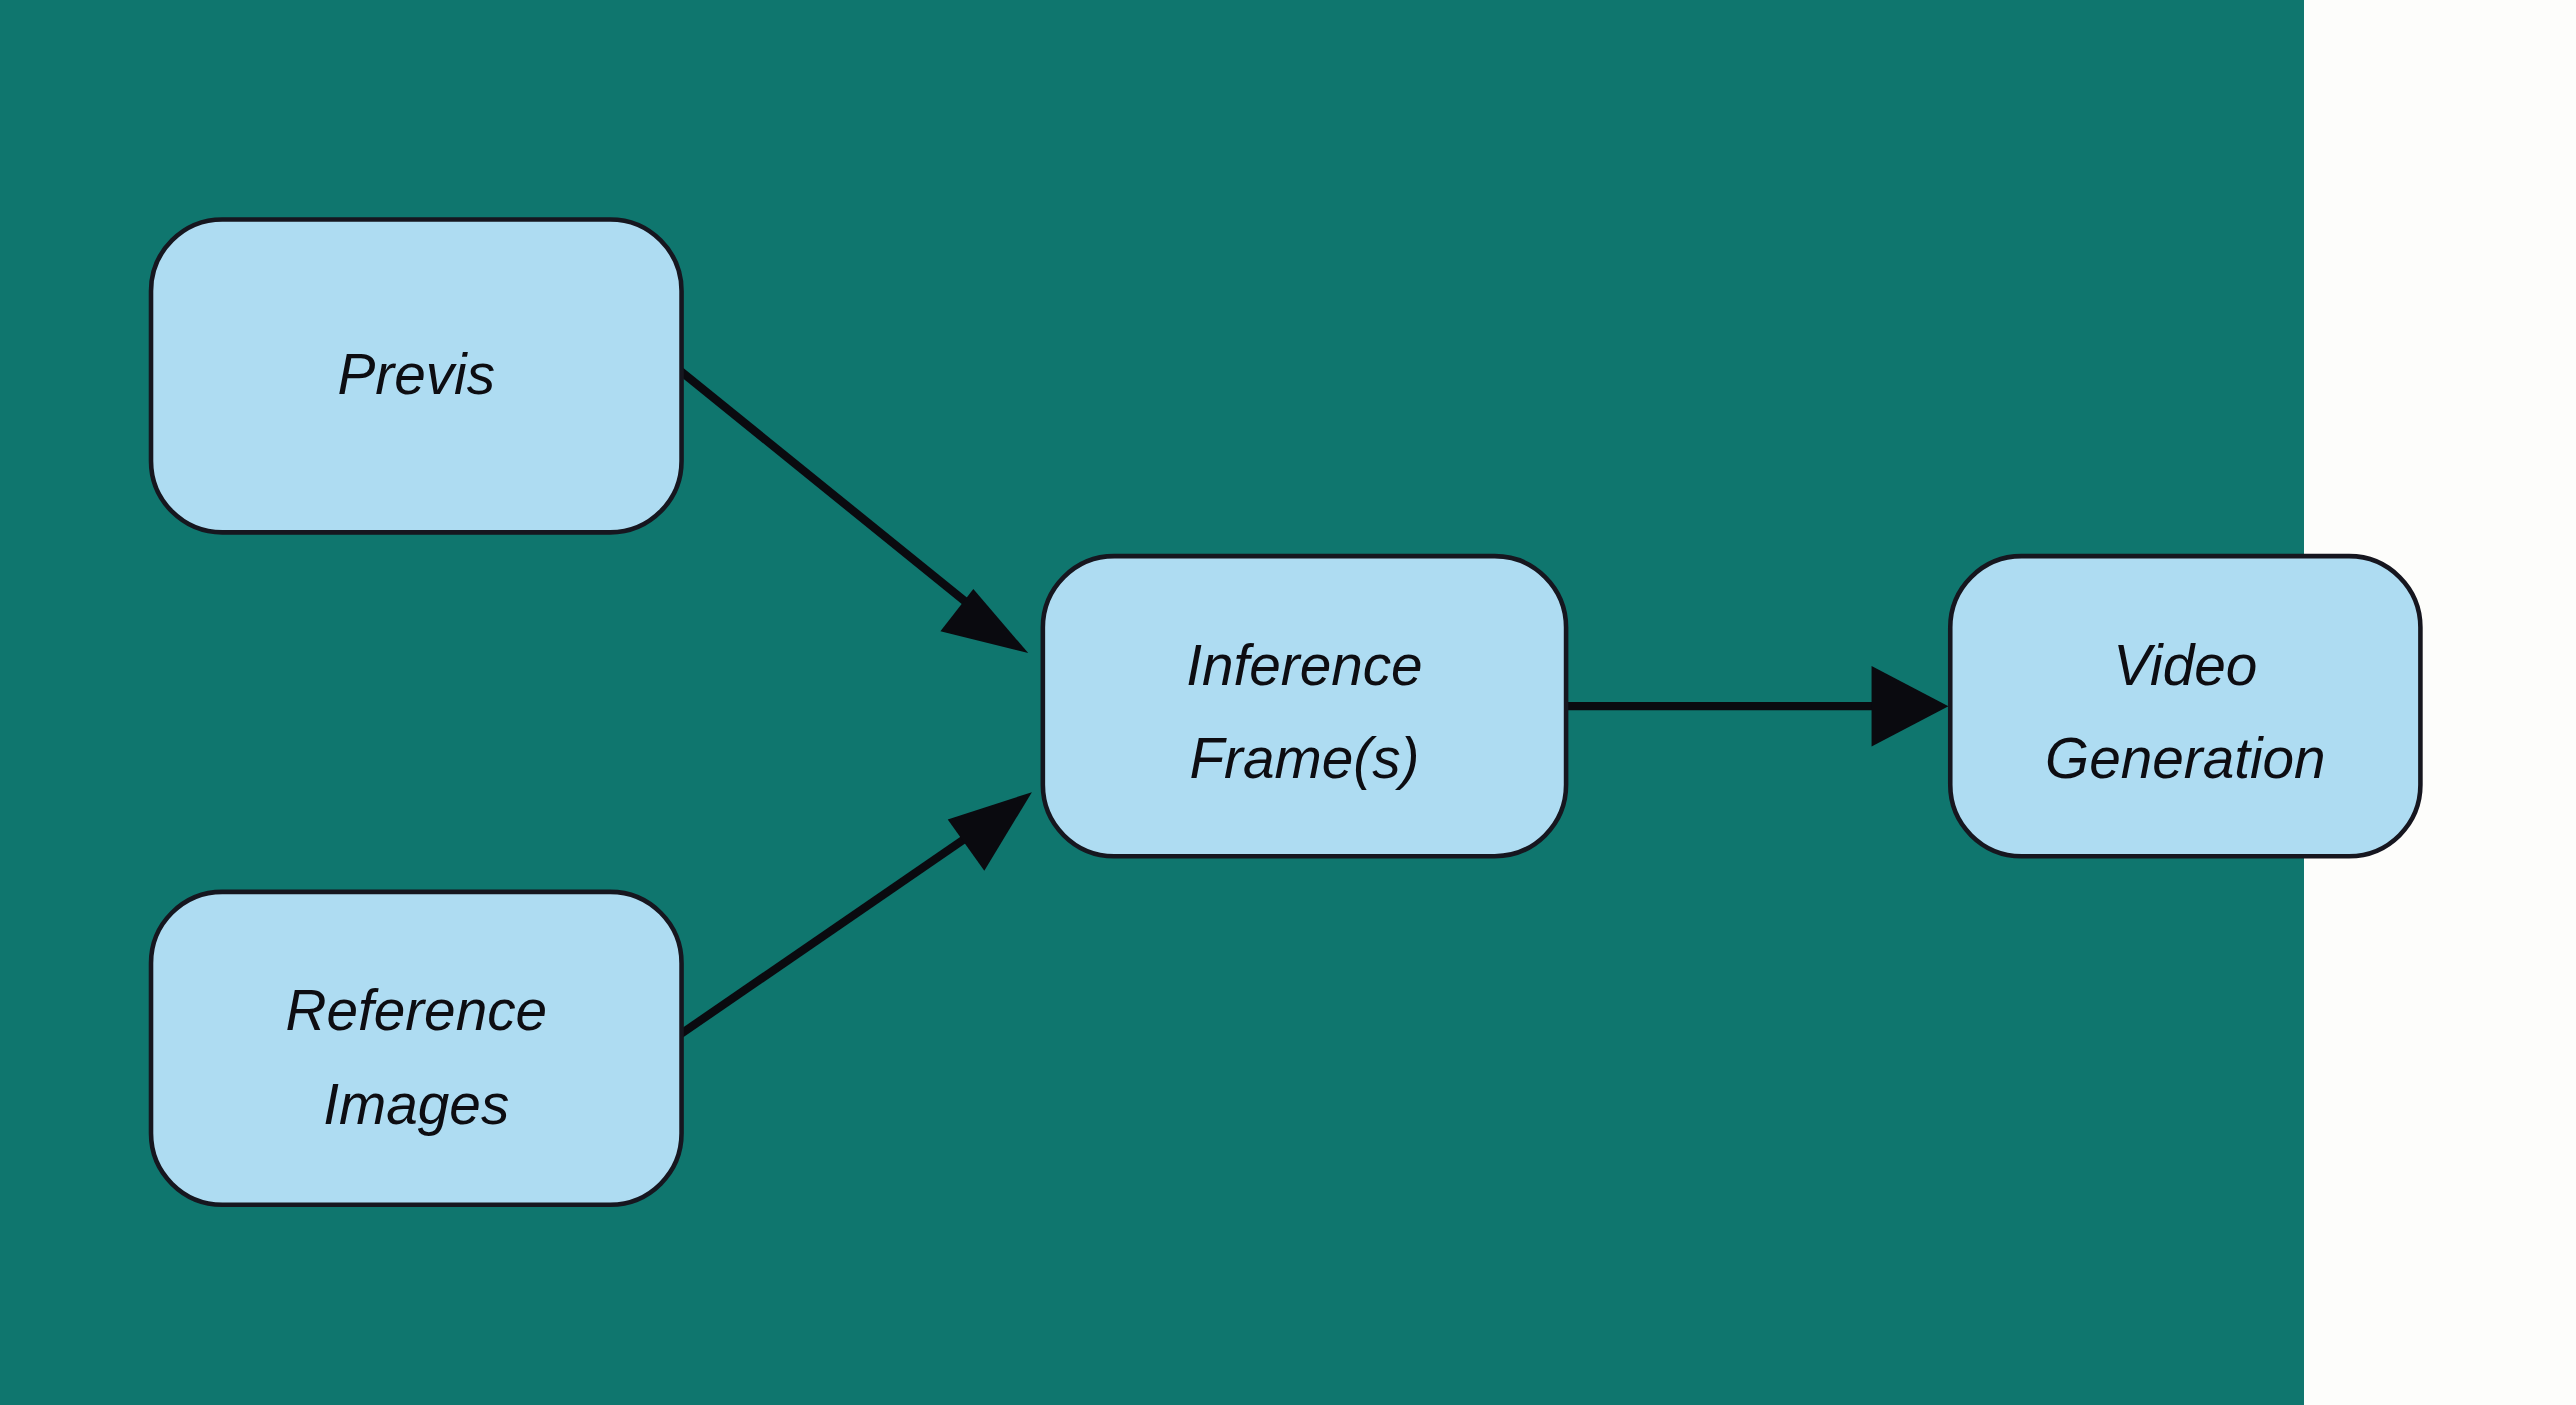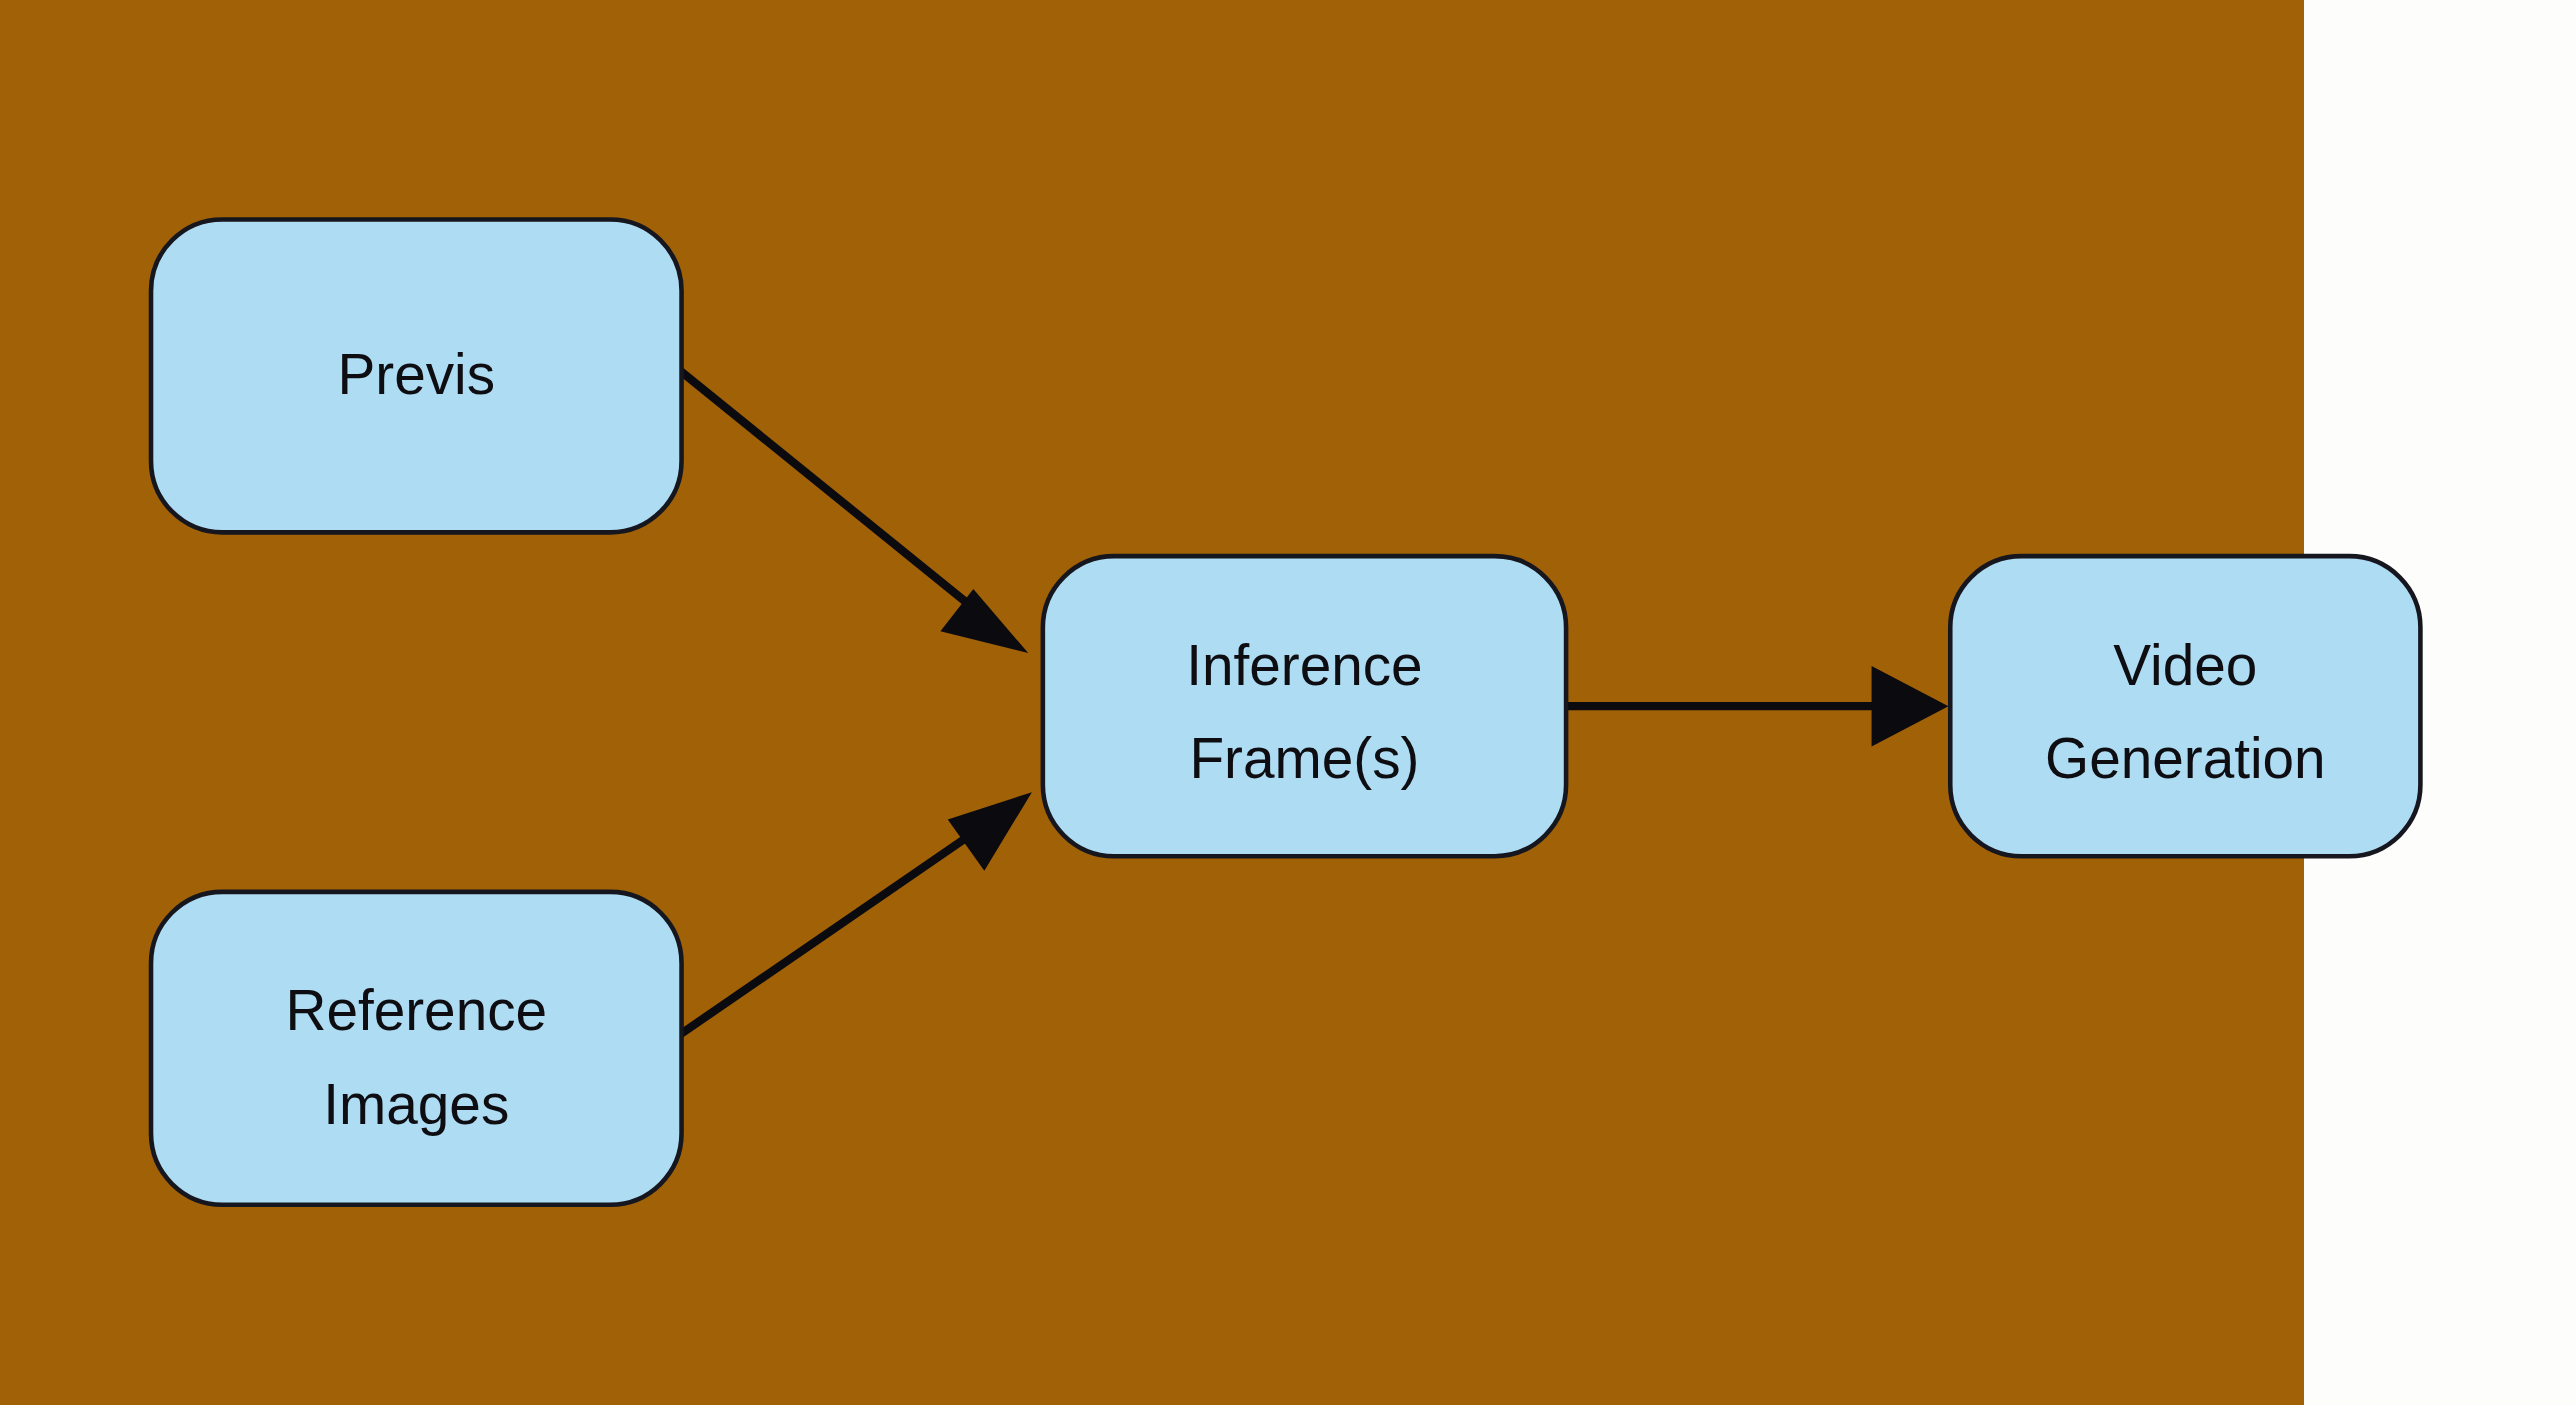--- a/index.html
+++ b/index.html
@@ -11,21 +11,22 @@
     width: 2576px;
     height: 1405px;
     background: #fdfdfb;
     font-family: "Liberation Sans", sans-serif;
     overflow: hidden;
   }
   #diagram-canvas {
     position: relative;
     width: 2304px;
     height: 1405px;
-    background: #a16207;
+    background: #0f766e;
+    font-style: italic;
   }
   #flow-svg {
     position: absolute;
     top: 0;
     left: 0;
     width: 2576px;
     height: 1405px;
   }
   .node-label {
     font-family: "Liberation Sans", sans-serif;

